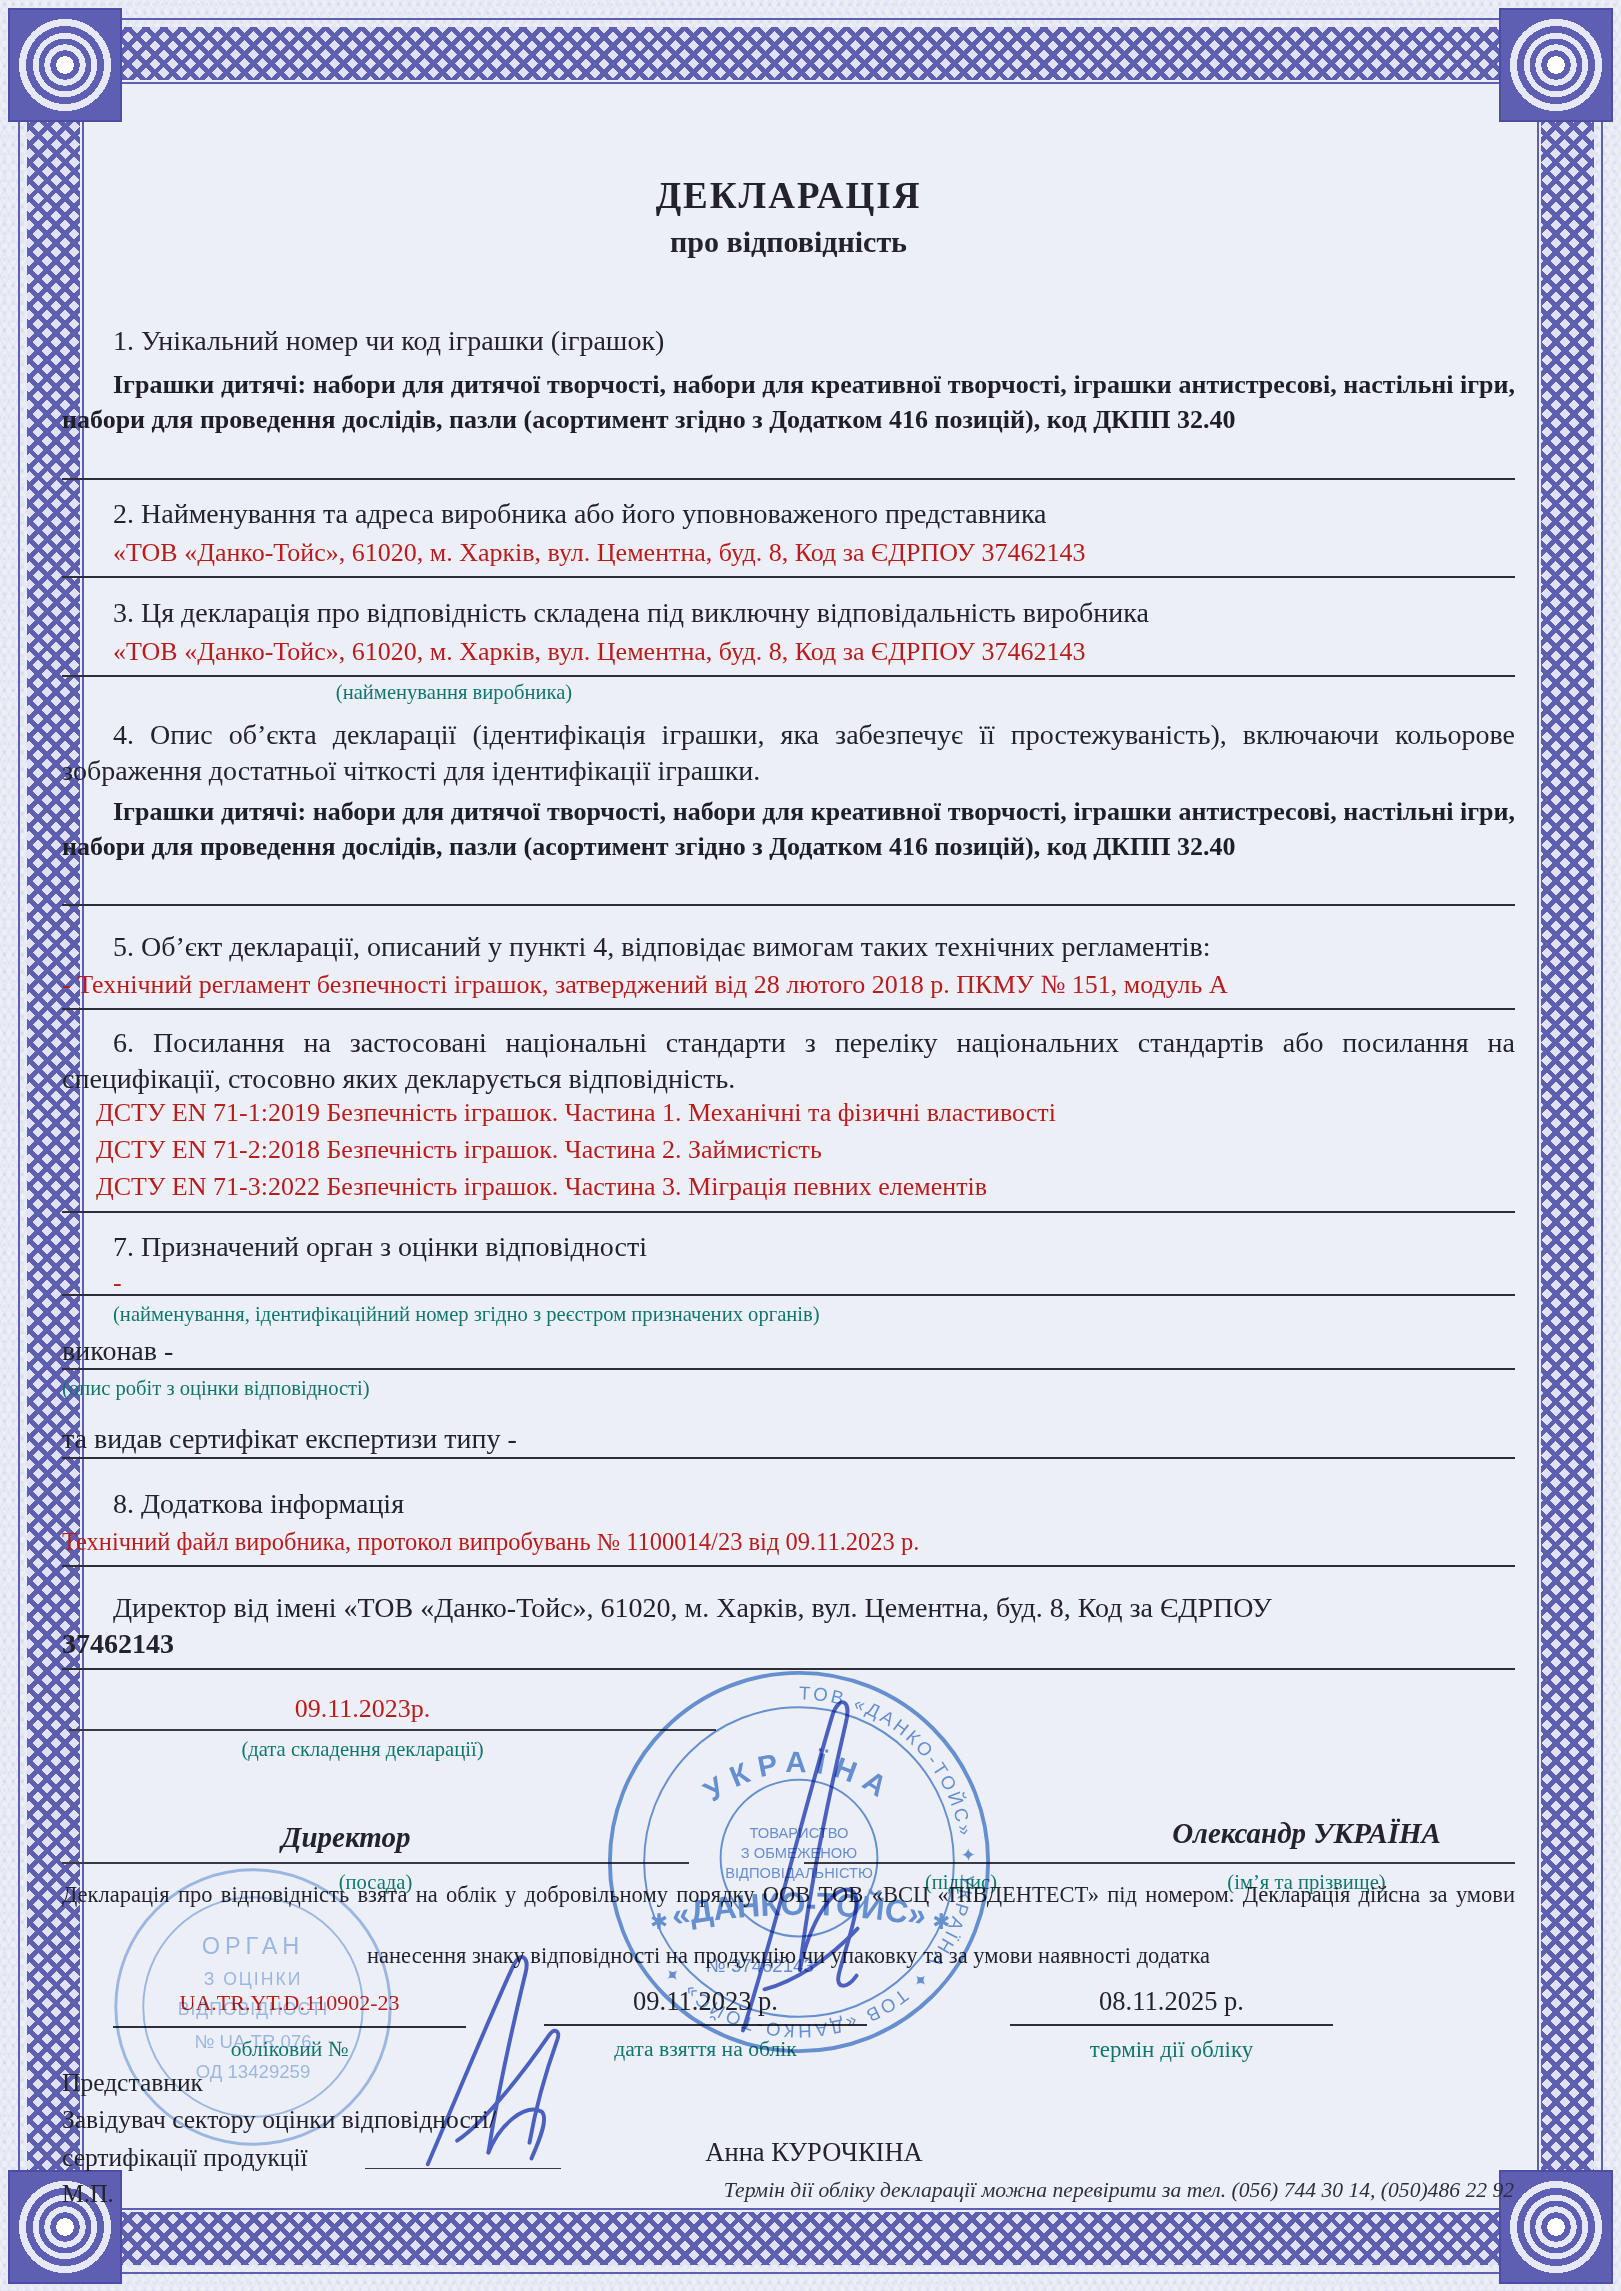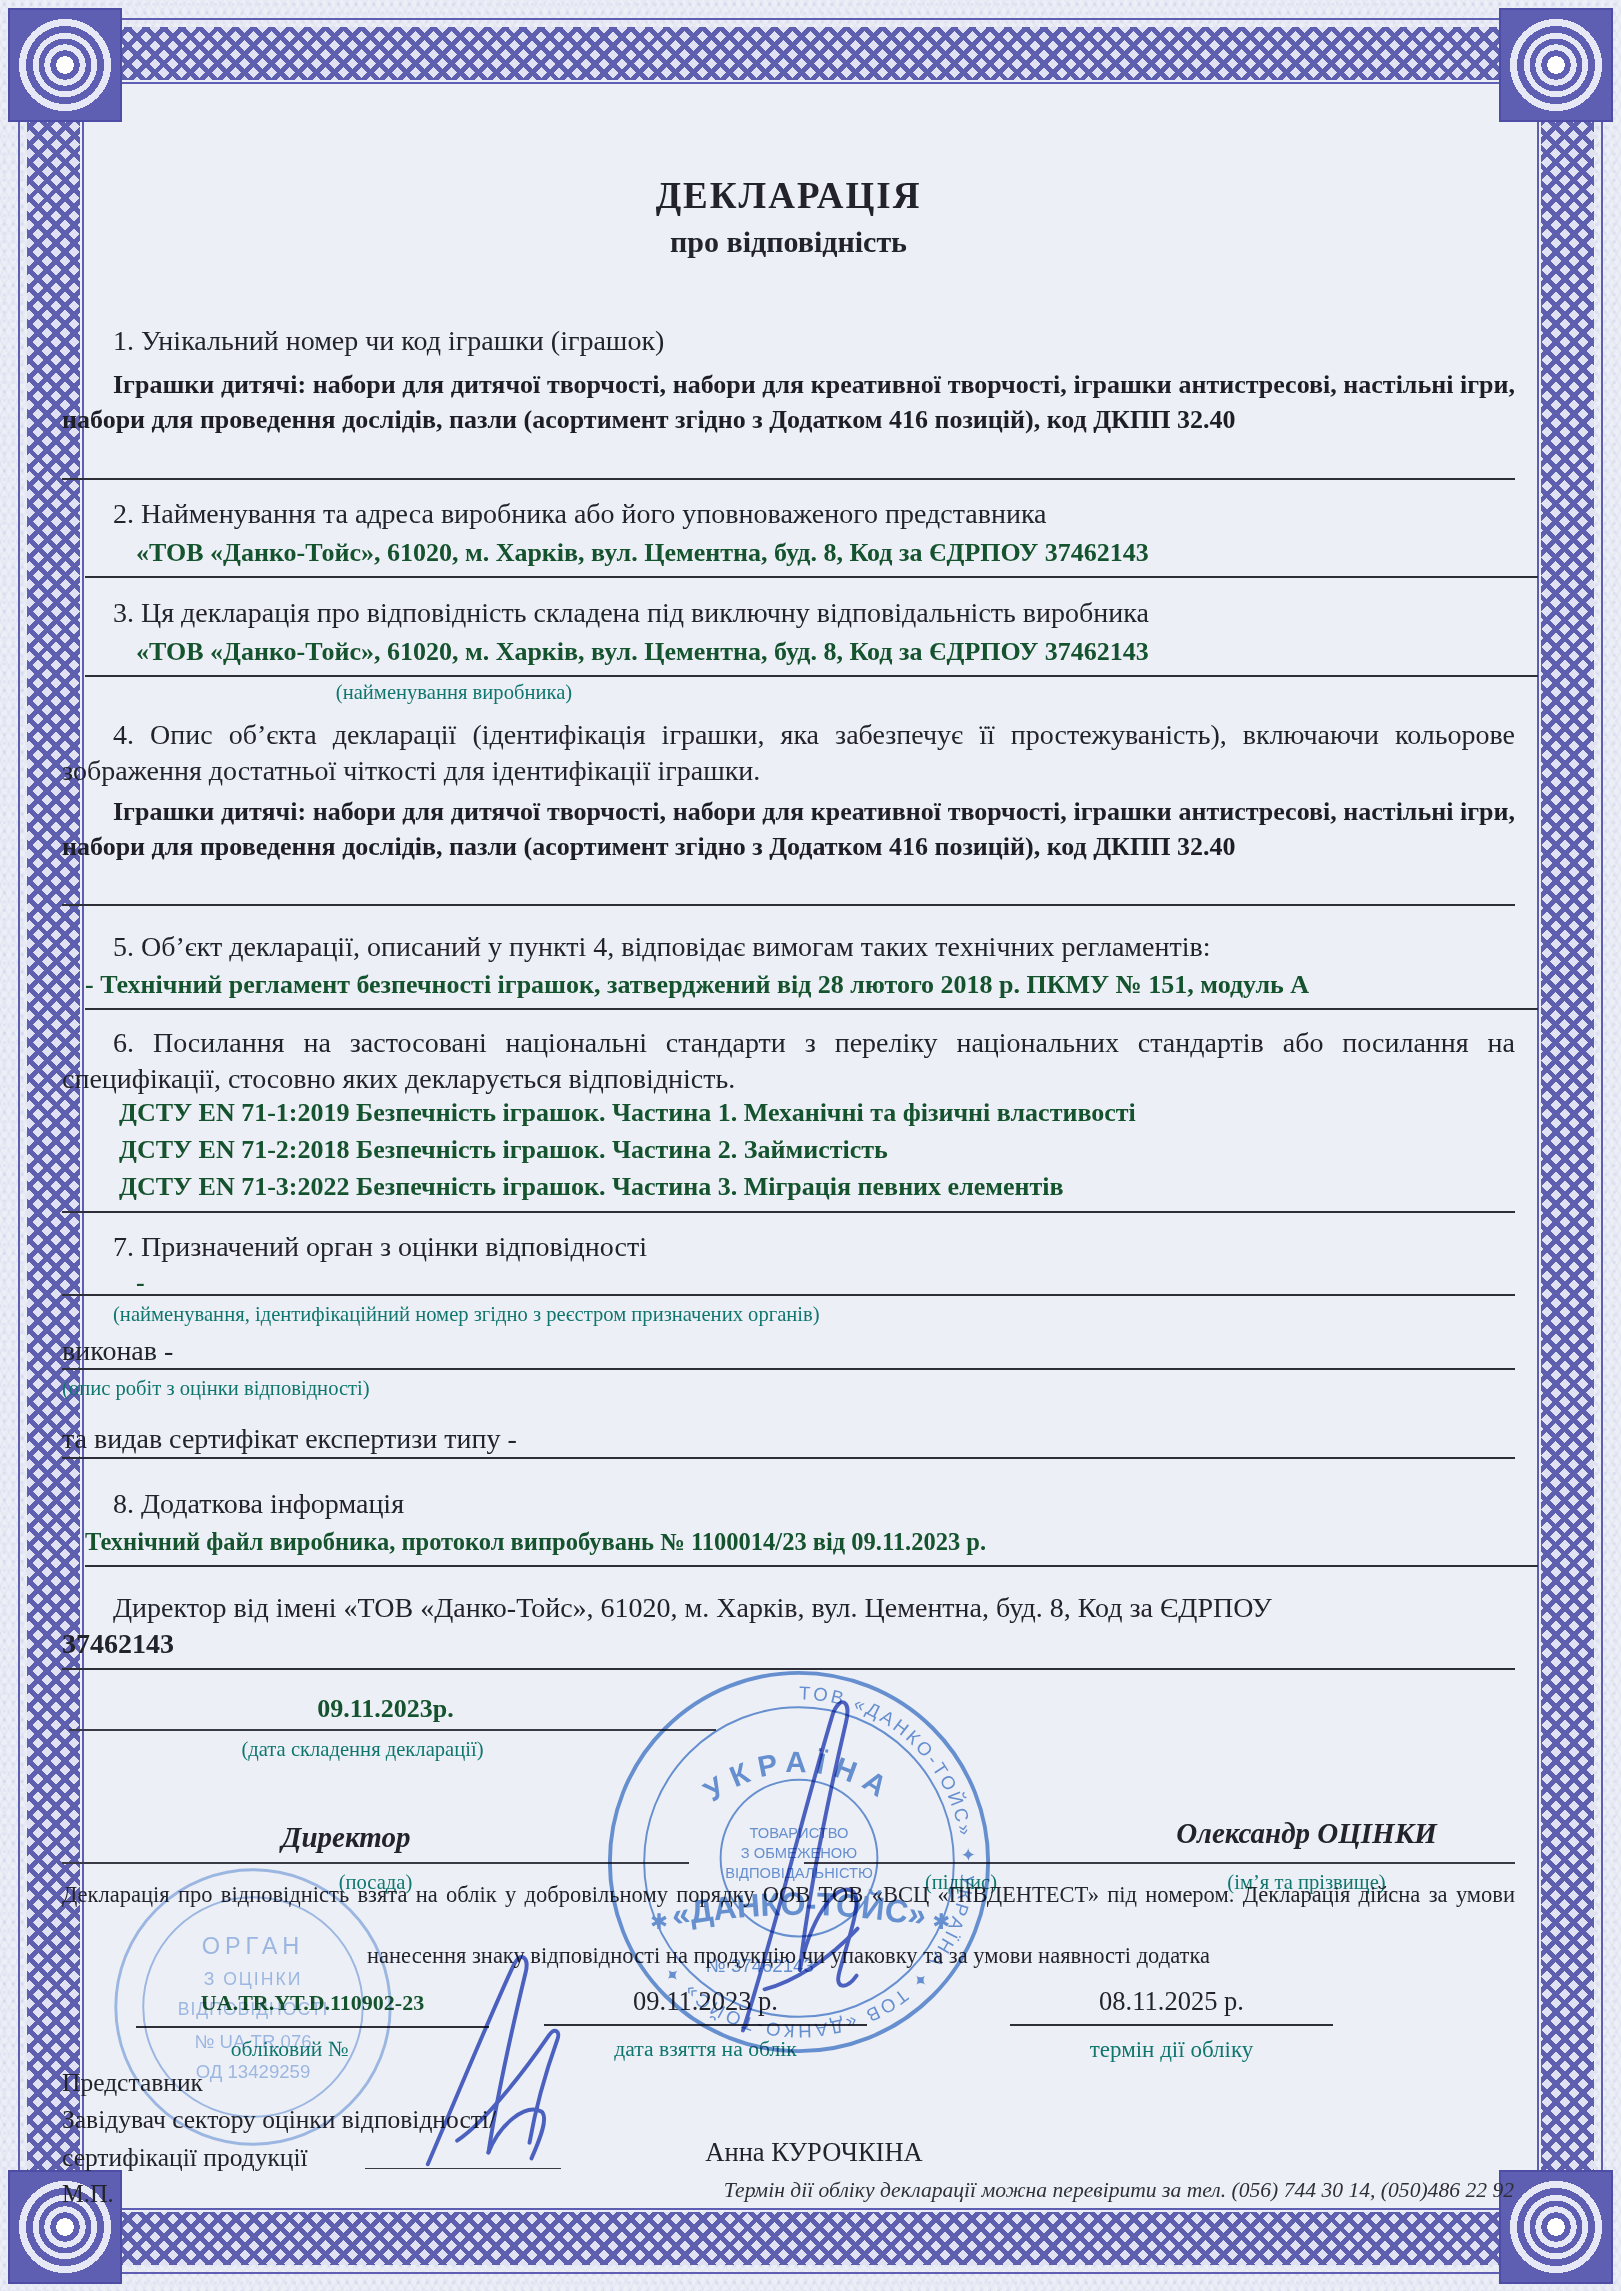--- a/index.html
+++ b/index.html
@@ -34,21 +34,21 @@
         #5e5eb2 20.6px 26.5px, #e6e8f5 26.5px 32px, #5e5eb2 32px 39px, #e6e8f5 39px 46px, #5e5eb2 46px 100%);
   }
   .corner.tl{top:7.8px;left:7.8px;} .corner.tr{top:7.8px;right:7.8px;}
   .corner.bl{bottom:7.8px;left:7.8px;} .corner.br{bottom:7.8px;right:7.8px;}
   
   .watermark{position:absolute;left:314px;top:627px;z-index:1;opacity:.13;pointer-events:none;}
   
   .abs{position:absolute;left:62px;width:1453px;z-index:4;}
   .h{font-size:28px;line-height:36px;text-indent:51px;color:#23232c;text-align:justify;}
   .b{font-weight:bold;font-size:26px;line-height:35px;text-indent:51px;text-align:justify;color:#1e1e27;}
-  .v{font-weight:bold;font-size:26px;line-height:33px;text-indent:51px;color:#14532d;margin-left:23px;}
+  .v{font-weight:normal;font-size:26px;line-height:33px;text-indent:51px;color:#b91c1c;}
   .u3{border-bottom:2.9px solid #2e2e38;padding-bottom:6.9px;}
   .u2{border-bottom:2px solid #2e2e38;padding-bottom:6.9px;}
   .cap{font-size:20.6px;line-height:25.5px;color:#0f766e;}
   .rule{position:absolute;left:62px;width:1453px;z-index:4;border-top:2.9px solid #2e2e38;}
   .rule.thin{border-top-width:2px;}
   .title{ text-align:center;font-weight:bold;}
   .sig-line{position:absolute;z-index:4;border-top:2px solid #3a3a46;}
   .stamp{position:absolute;z-index:5;mix-blend-mode:multiply;pointer-events:none;}
   .sig{position:absolute;z-index:6;mix-blend-mode:multiply;pointer-events:none;}
   .italic-bold{font-style:italic;font-weight:bold;}
@@ -127,21 +127,21 @@
   <div class="sig-line" style="top:1729px;left:69px;width:647px;"></div>
   <div class="abs cap" style="top:1737px;left:88px;width:549px;text-align:center;">(дата складення декларації)</div>
 
   <div class="abs italic-bold" style="top:1821px;left:62px;width:568px;text-align:center;font-size:29px;">Директор</div>
   <div class="sig-line" style="top:1862px;left:62px;width:627px;"></div>
   <div class="abs cap" style="top:1870px;left:62px;width:627px;text-align:center;">(посада)</div>
 
   <div class="sig-line" style="top:1862px;left:804px;width:314px;"></div>
   <div class="abs cap" style="top:1870px;left:804px;width:314px;text-align:center;">(підпис)</div>
 
-  <div class="abs italic-bold" style="top:1817px;left:1098px;width:417px;text-align:center;font-size:29px;">Олександр ОЦІНКИ</div>
+  <div class="abs italic-bold" style="top:1817px;left:1098px;width:417px;text-align:center;font-size:29px;">Олександр УКРАЇНА</div>
   <div class="sig-line" style="top:1862px;left:1098px;width:417px;"></div>
   <div class="abs cap" style="top:1870px;left:1098px;width:417px;text-align:center;">(ім’я та прізвище)</div>
 
   <div class="abs" style="top:1880px;font-size:22.5px;line-height:29px;text-align:justify;text-align-last:justify;">Декларація про відповідність взята на облік у добровільному порядку ООВ ТОВ «ВСЦ «ПІВДЕНТЕСТ» під номером. Декларація дійсна за умови</div>
   <div class="abs" style="top:1943px;font-size:22.5px;text-align:center;">нанесення знаку відповідності на продукцію чи упаковку та за умови наявності додатка</div>
 
   <div class="abs v u2" style="top:1986px;left:113px;width:353px;text-align:center;text-indent:0;font-size:22px;">UA.TR.YT.D.110902-23</div>
   <div class="abs cap" style="top:2037px;left:113px;width:353px;text-align:center;font-size:21.6px;">обліковий №</div>
 
   <div class="abs u2" style="top:1986px;left:544px;width:323px;text-align:center;font-size:26.5px;">09.11.2023 р.</div>

